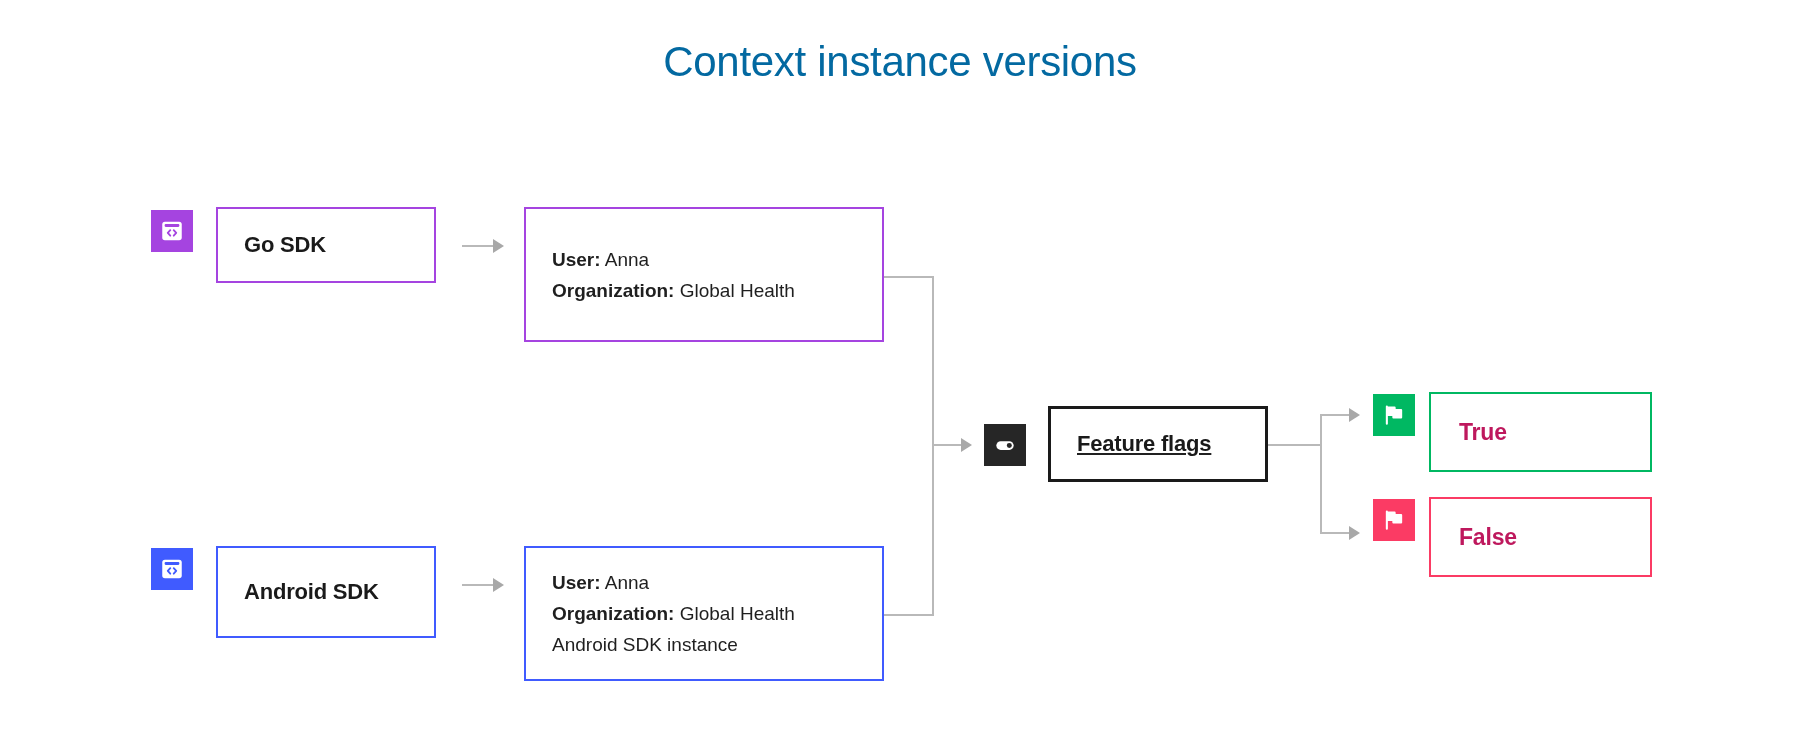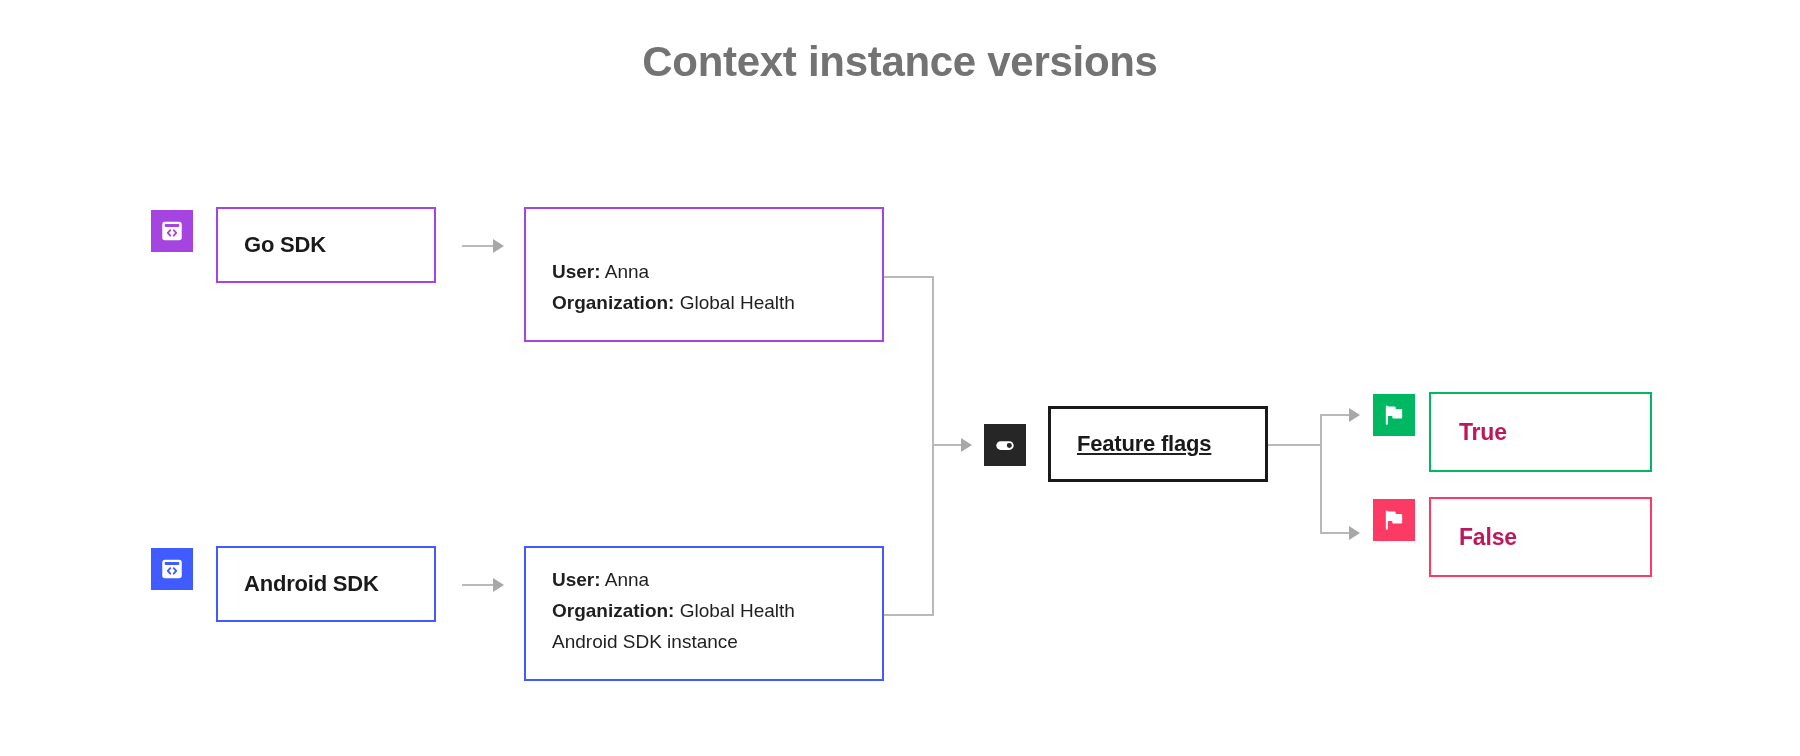--- a/index.html
+++ b/index.html
@@ -20,22 +20,22 @@
     height: 756px;
     background: #ffffff;
   }
   .page-title {
     position: absolute;
     left: 0;
     top: 38px;
     width: 1800px;
     text-align: center;
     font-size: 42px;
-    font-weight: 700;
-    color: #737373;
+    font-weight: 400;
+    color: #0369a1;
     letter-spacing: -0.3px;
   }
 
   
   .icon-tile {
     position: absolute;
     width: 42px;
     height: 42px;
     display: flex;
     align-items: center;
@@ -60,21 +60,21 @@
     letter-spacing: -0.2px;
   }
   .detail-box {
     position: absolute;
     box-sizing: border-box;
     background: #ffffff;
     border: 2px solid #000;
     padding: 22px 24px 22px 26px;
     display: flex;
     flex-direction: column;
-    justify-content: flex-end;
+    justify-content: center;
   }
   .detail-line {
     font-size: 19px;
     line-height: 31px;
     color: #1f1f1f;
     white-space: nowrap;
   }
   .detail-line b { font-weight: 700; }
 
   .box-purple { border-color: #A544E0; }
@@ -143,21 +143,21 @@
 
   <div class="icon-tile" style="left:151px; top:548px; background:#405BFF;">
     <svg width="26" height="26" viewBox="0 0 24 24" aria-hidden="true">
       <rect x="3" y="3.5" width="18" height="17" rx="2.5" fill="#ffffff"></rect>
       <rect x="5.2" y="5.6" width="13.6" height="2.6" rx="1" fill="#405BFF"></rect>
       <path d="M10.4 11.3 L8.1 13.8 L10.4 16.3" fill="none" stroke="#405BFF" stroke-width="1.7" stroke-linecap="round" stroke-linejoin="round"></path>
       <path d="M13.6 11.3 L15.9 13.8 L13.6 16.3" fill="none" stroke="#405BFF" stroke-width="1.7" stroke-linecap="round" stroke-linejoin="round"></path>
     </svg>
   </div>
 
-  <div class="node-box box-blue" style="left:216px; top:546px; width:220px; height:76px;">
+  <div class="node-box box-blue" style="left:216px; top:546px; width:220px; height:92px;">
     <span class="node-label">Android SDK</span>
   </div>
 
   <div class="conn conn-h" style="left:462px; top:584px; width:32px;"></div>
   <div class="arrow-head" style="left:493px; top:578px;"></div>
 
   <div class="detail-box box-blue" style="left:524px; top:546px; width:360px; height:135px;">
     <div class="detail-line">
       <b>User:</b>
       <span>Anna</span>

